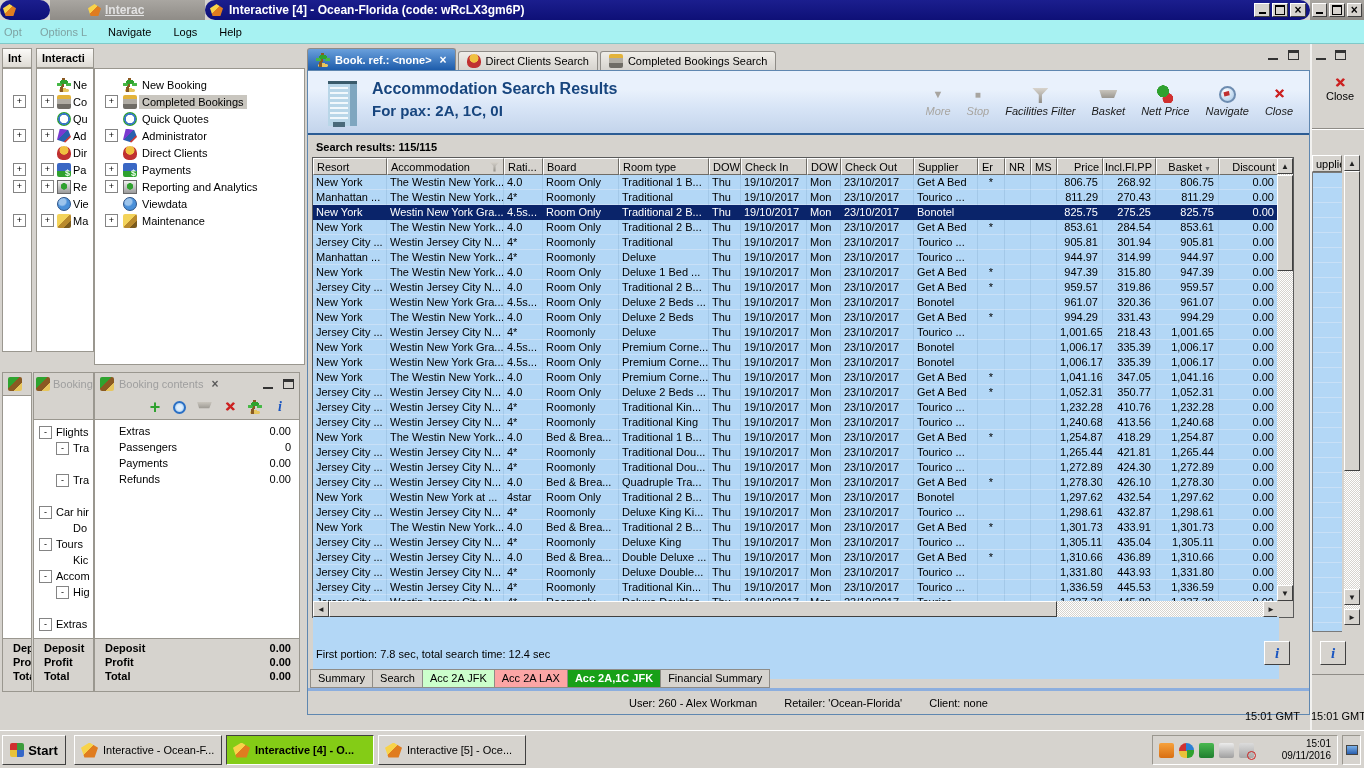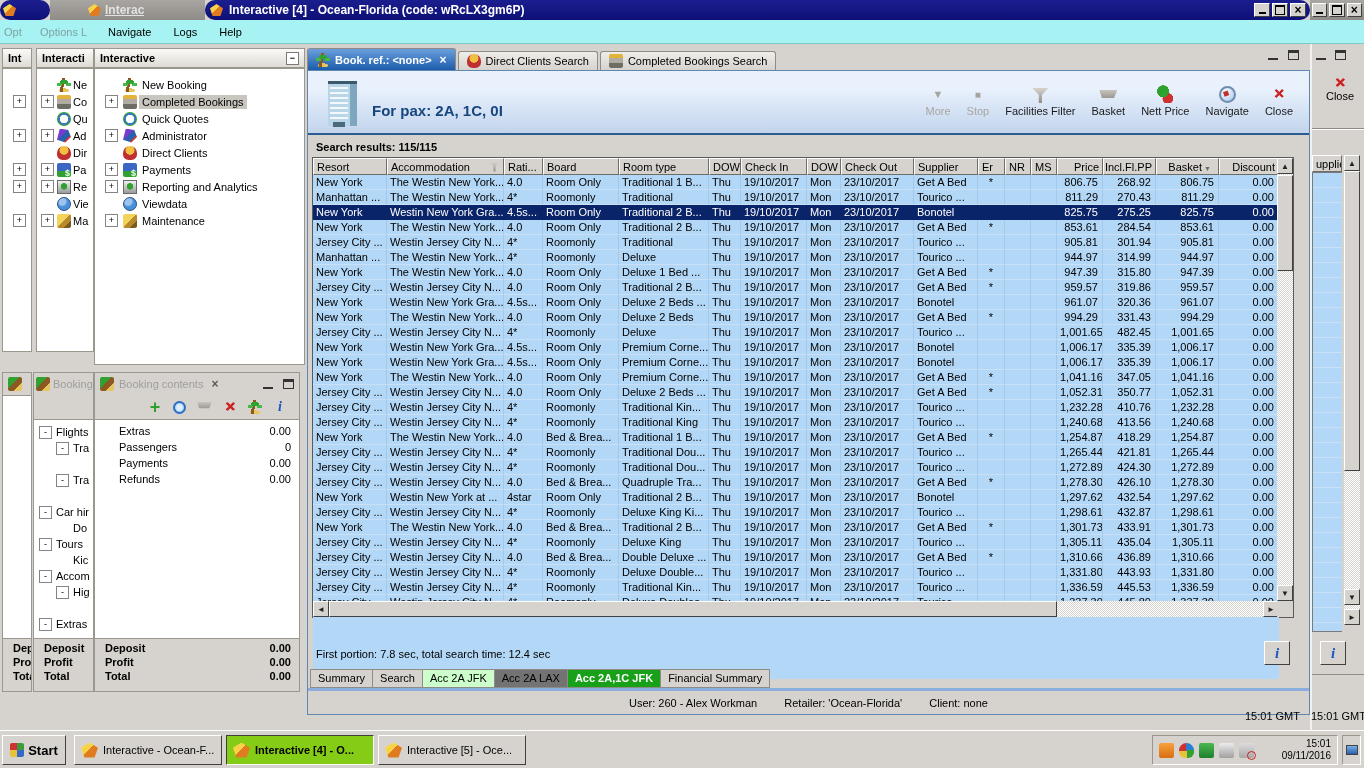--- a/index.html
+++ b/index.html
@@ -98,21 +98,21 @@
   .tab-close.show { display:inline-block; }
   .tab-close::before { content:"×"; font-size:12px; }
 
   
   #mainpanel { left:307px; top:70px; width:1003px; height:645px; background:#d6d3ce; border:1px solid #5f87b0; }
   #reshead { position:absolute; left:0; top:0; width:1001px; height:64px; background:linear-gradient(180deg,#e9f1fc 0 30%, #d7e4f6 60%, #c3d4eb); border-bottom:2px solid #2c5c94; }
   #restitle { position:absolute; left:64px; top:9px; color:#17457e; font-size:16px; font-weight:bold; }
   #respax { position:absolute; left:64px; top:31px; color:#17457e; font-size:15px; font-weight:bold; }
   #bldg { position:absolute; left:13px; top:7px; }
   #rtoolbar { position:absolute; right:8px; top:14px; display:flex; align-items:flex-end; }
-  .tbtn { display:flex; flex-direction:column; align-items:center; padding:0 8px; }
+  .tbtn { display:flex; flex-direction:column; align-items:center; padding:0 8px;font-style:italic; }
   .tbtn .tico { height:18px; width:16px; display:flex; align-items:center; justify-content:center; margin-bottom:2px; }
   .tbtn .tlbl { font-size:11px; color:#1a1a1a; white-space:nowrap; }
   .tbtn.dis .tlbl { color:#a8a5a0; }
   #resultscount { position:absolute; left:8px; top:70px; font-weight:bold; }
 
   
   #tableframe { left:312px; top:157px; width:982px; height:461px; background:#fdba74; border:1px solid #5a5a5a; }
   .hrow { display:flex; height:17px; }
   .hcell { background:#d6d3ce; border:1px solid; border-color:#fff #6f6c66 #6f6c66 #fff; display:flex; align-items:center; padding:0 3px; white-space:nowrap; overflow:hidden; flex:0 0 auto; }
   .hcell.num { justify-content:flex-end; }
@@ -393,24 +393,20 @@
         </div>
         <div class="bksumrow r1">
           <span>Profit</span>
         </div>
         <div class="bksumrow r2">
           <span>Total</span>
         </div>
       </div>
   </div>
 
-  <div class="abs phead" style="left:94px;top:48px;width:211px;height:20px;">
-    <span>Interactive</span>
-    <span class="collapse-btn">−</span>
-  </div>
   <div class="abs tree tree-main" style="left:94px;top:68px;width:211px;height:297px;padding-top:7px;">
 
   <div class="titem r0">
         <span class="expander plus" style="visibility: hidden;"></span>
         <span class="ticon ic-palm"></span>
         <span class="tlabel">New Booking</span>
       </div>
       <div class="titem r1 sel">
         <span class="expander plus"></span>
         <span class="ticon ic-till"></span>
@@ -541,20 +537,21 @@
           <rect x="9" y="9" width="18" height="2"></rect>
             <rect x="9" y="14" width="18" height="2"></rect>
           <rect x="9" y="19" width="18" height="2"></rect>
             <rect x="9" y="24" width="18" height="2"></rect>
           <rect x="9" y="29" width="18" height="2"></rect>
             <rect x="9" y="34" width="18" height="2"></rect>
           <rect x="9" y="39" width="18" height="2"></rect>
         </g>
         <rect x="12" y="44" width="12" height="5" fill="#4a6a7a"></rect>
       </svg>
+      <div id="restitle">Accommodation Search Results</div>
       <div id="respax">For pax: 2A, 1C, 0I</div>
       <div id="rtoolbar">
 
       <div class="tbtn r0 dis">
             <span class="tico ic-more"></span>
             <span class="tlbl">More</span>
 
           </div>
           <div class="tbtn r1 dis">
             <span class="tico ic-stop"></span>
@@ -863,21 +860,21 @@
           <span class="dcell cw4">Deluxe</span>
           <span class="dcell cw5">Thu</span>
           <span class="dcell cw6">19/10/2017</span>
           <span class="dcell cw7">Mon</span>
           <span class="dcell cw8">23/10/2017</span>
           <span class="dcell cw9">Tourico ...</span>
           <span class="dcell cw10 ctr"></span>
           <span class="dcell cw11"></span>
           <span class="dcell cw12"></span>
           <span class="dcell cw13 num">1,001.65</span>
-          <span class="dcell cw14 num">482.45</span>
+          <span class="dcell cw14 num">218.43</span>
           <span class="dcell cw15 num">1,001.65</span>
           <span class="dcell cw16 num">0.00</span>
         </div>
         <div class="drow r11">
           <span class="dcell cw0">New York</span>
           <span class="dcell cw1">Westin New York Gra...</span>
           <span class="dcell cw2">4.5s...</span>
           <span class="dcell cw3">Room Only</span>
           <span class="dcell cw4">Premium Corne...</span>
           <span class="dcell cw5">Thu</span>
@@ -1230,21 +1227,21 @@
     <div id="sbcorner"></div>
   </div>
 
   <div class="abs" id="timing">First portion: 7.8 sec, total search time: 12.4 sec</div>
   <div class="abs ibtn" style="left:1264px;top:641px;"></div>
   <div class="abs" id="btabs">
 
   <span class="btab r0">Summary</span>
       <span class="btab r1">Search</span>
       <span class="btab r2" style="background: rgb(204, 255, 204);">Acc 2A JFK</span>
-      <span class="btab r3" style="background: #737373;">Acc 2A LAX</span>
+      <span class="btab r3" style="background: #fca5a5;">Acc 2A LAX</span>
       <span class="btab r4 active" style="background: rgb(24, 160, 24);">Acc 2A,1C JFK</span>
       <span class="btab r5">Financial Summary</span>
     </div>
   <div class="abs" id="blueline"></div>
   <div class="abs" id="userline">
     <span>User: 260 - Alex Workman</span>
     <span>Retailer: 'Ocean-Florida'</span>
     <span>Client: none</span>
   </div>
   <div class="abs" id="mainclock">15:01 GMT</div>

